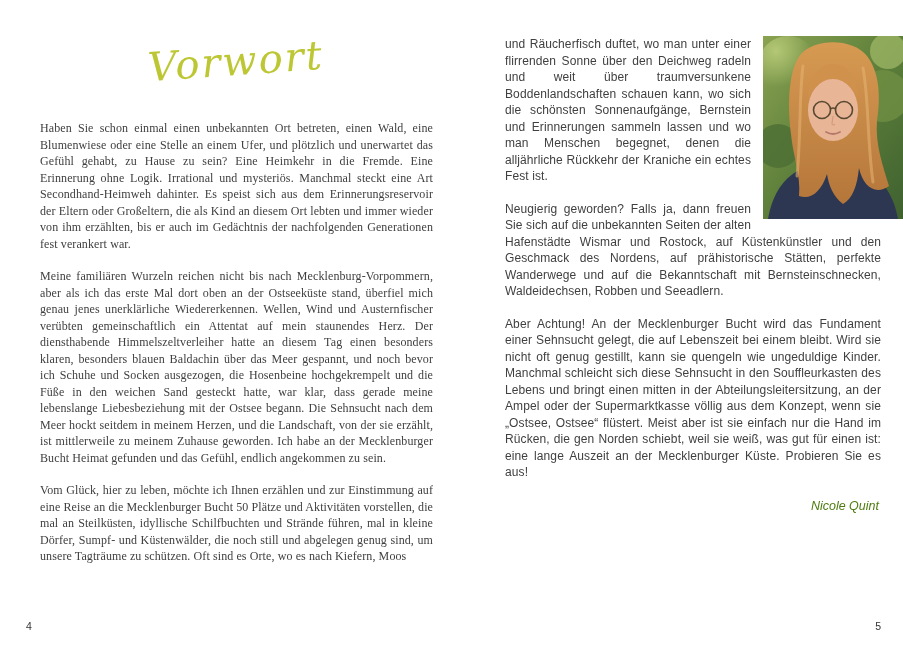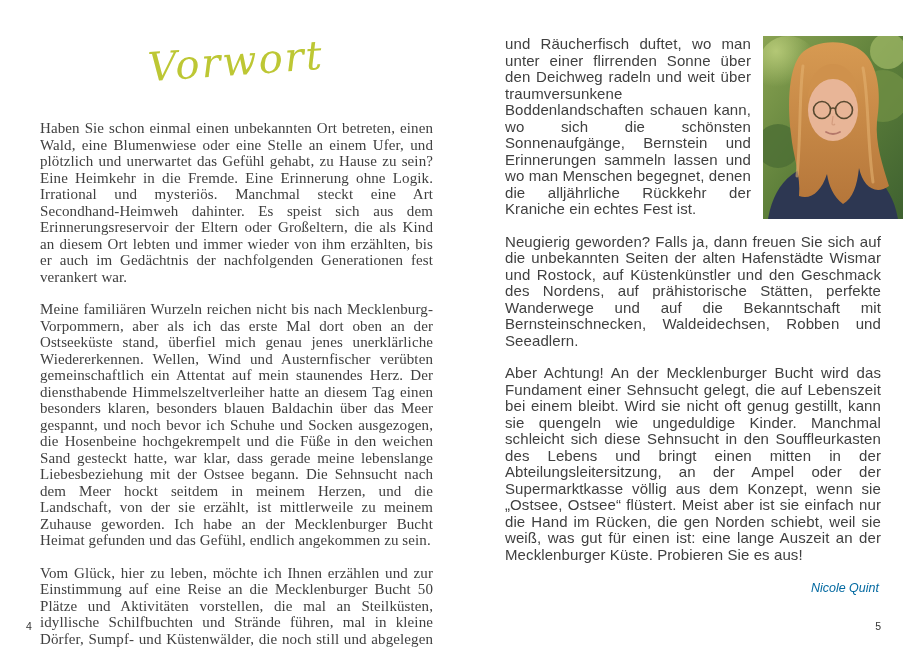--- a/index.html
+++ b/index.html
@@ -25,21 +25,21 @@
     font-family: "DejaVu Serif", serif;
     font-style: italic;
     font-size: 40px;
     letter-spacing: 2px;
     color: #bdc734;
     transform: rotate(-4deg);
     padding-top: 10px;
     user-select: none;
   }
   .body-copy p {
-    font-size: 15px;
+    font-size: 12px;
     line-height: 16.5px;
     text-align: justify;
     letter-spacing: 0.1px;
     margin-bottom: 16px;
     hyphens: auto;
   }
   .page-left .body-copy { margin-top: 6px; font-family: Liberation Serif, serif; }
 
   
   .page-right {
@@ -52,21 +52,21 @@
     width: 140px; height: 183px;
     margin: 0 -22px 14px 12px;
     overflow: hidden;
   }
   .author-photo svg { display: block; width: 100%; height: 100%; }
 
   .signature {
     text-align: right;
     font-style: italic;
     font-size: 12.5px;
-    color: #0369a1;
+    color: #4d7c0f;
     margin-top: 18px;
     padding-right: 2px;
   }
 
   
   .pagenum {
     position: absolute;
     bottom: 16px;
     font-size: 10.5px;
     color: #333333;

